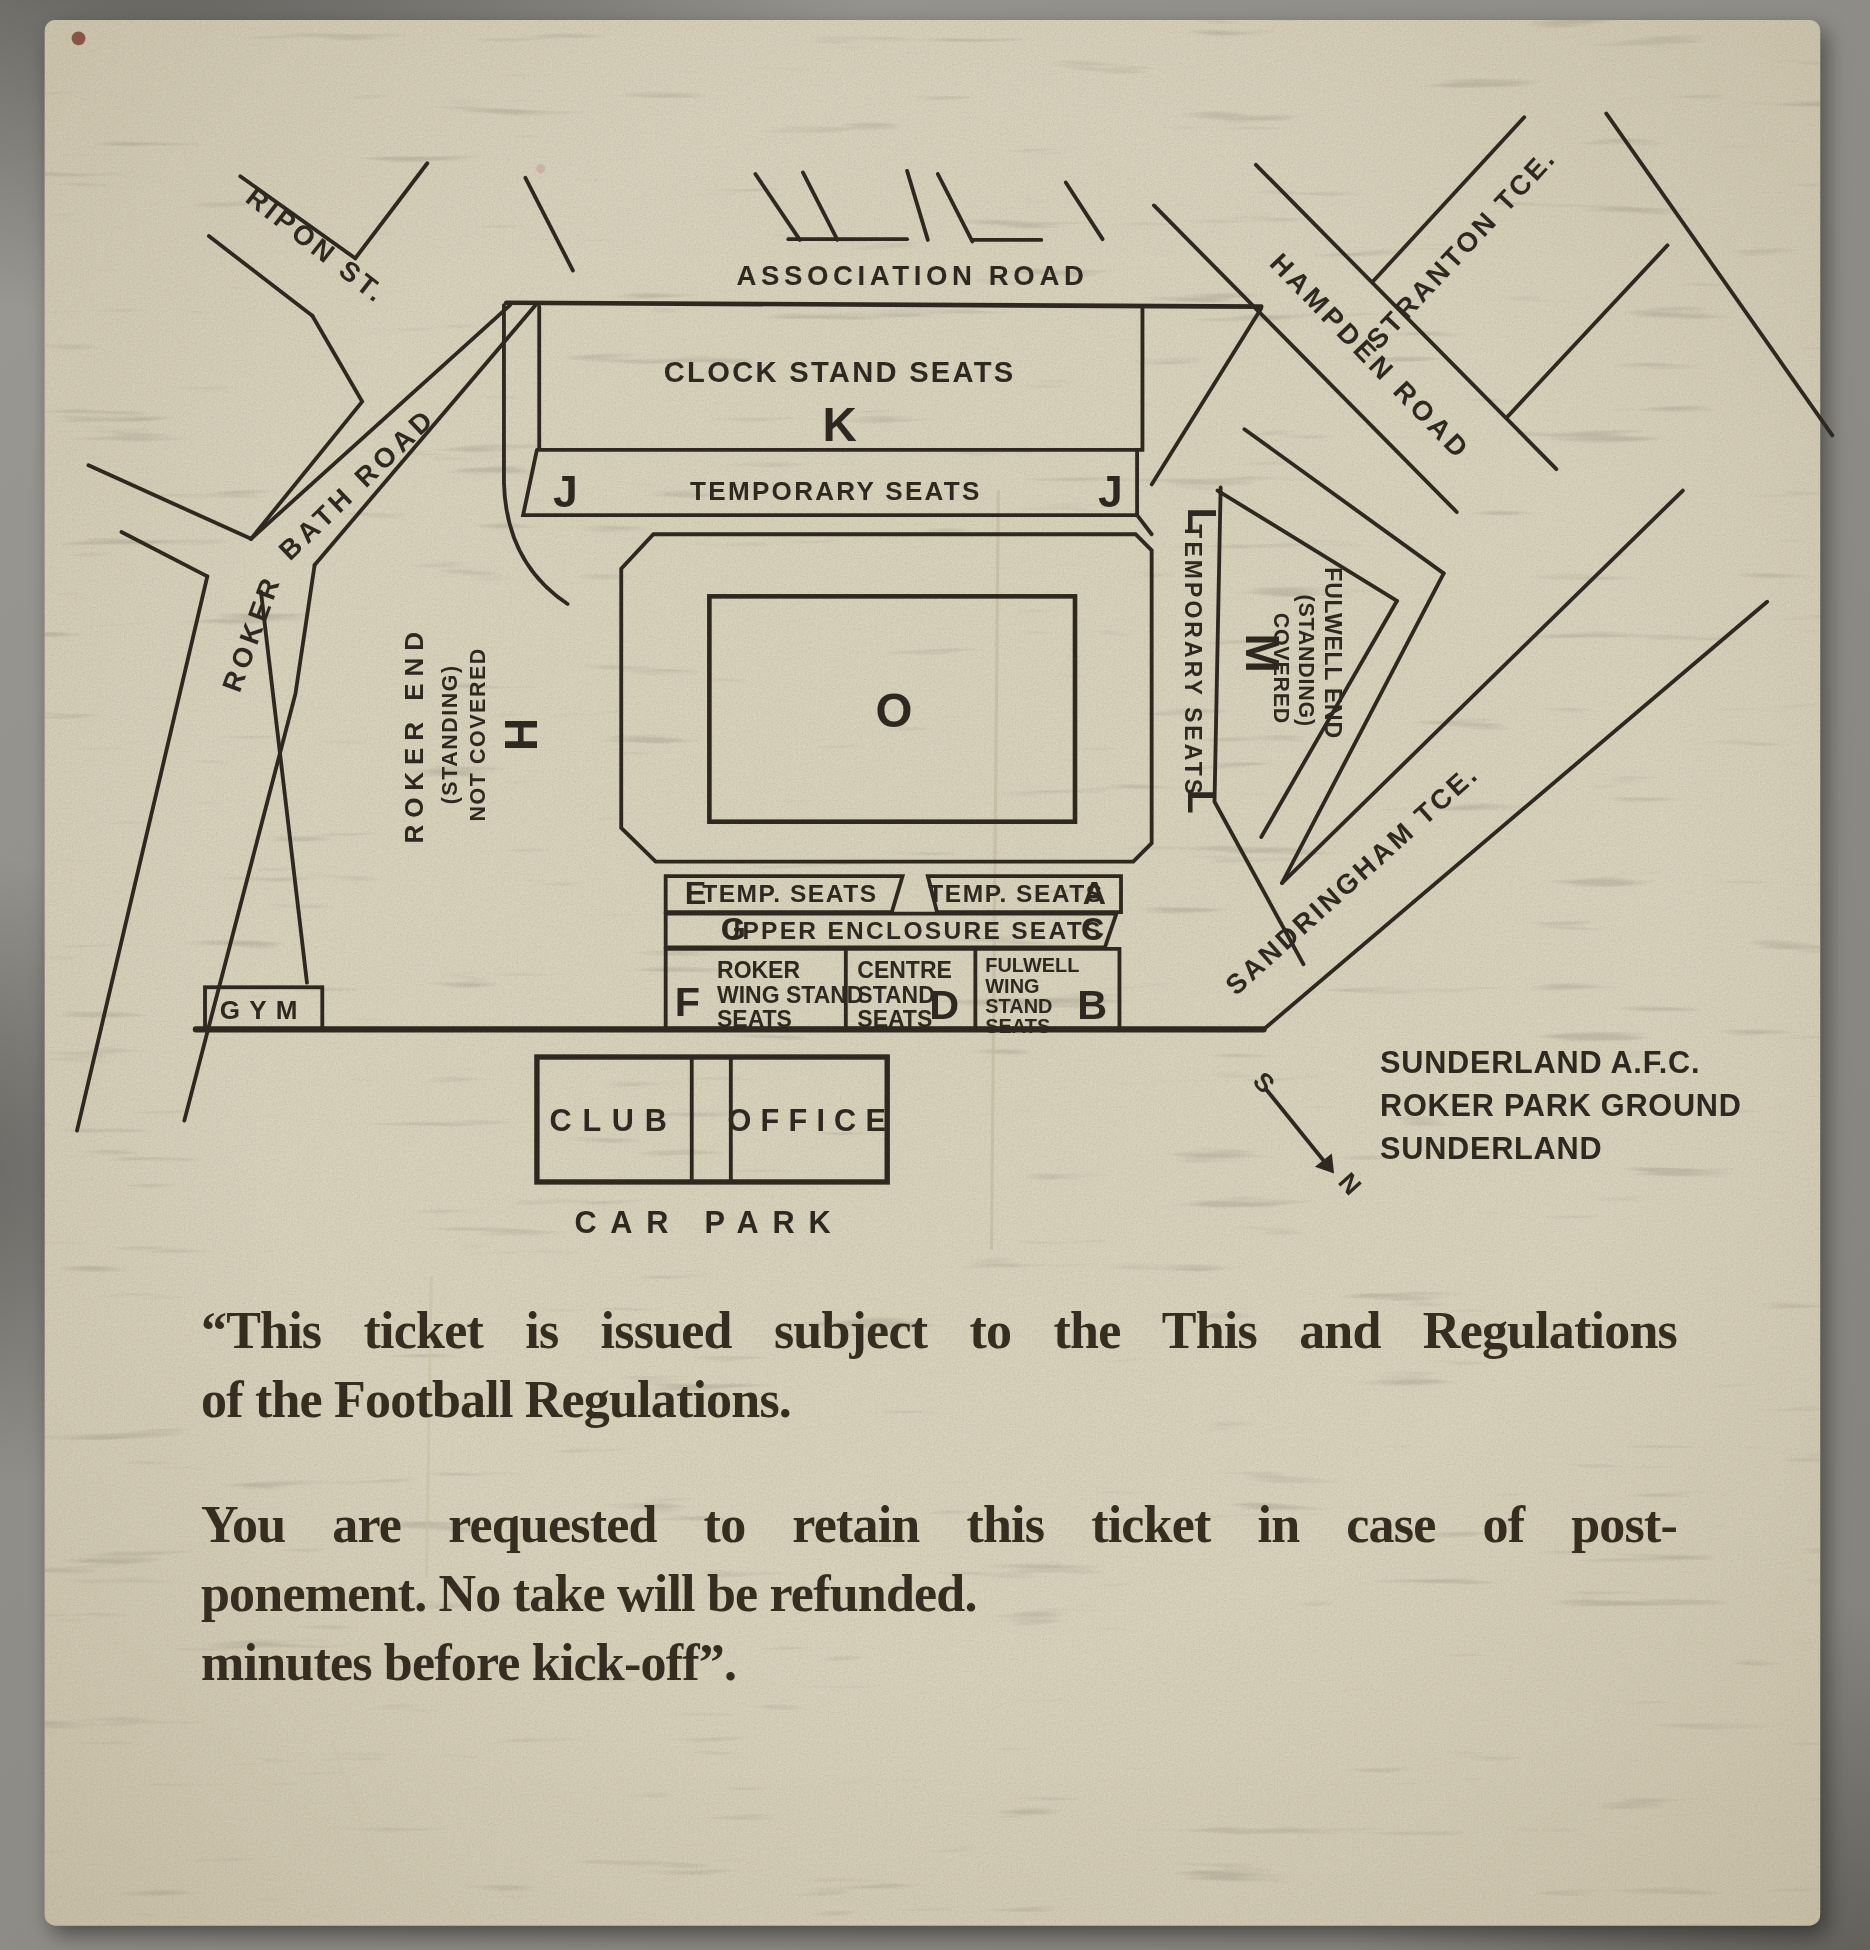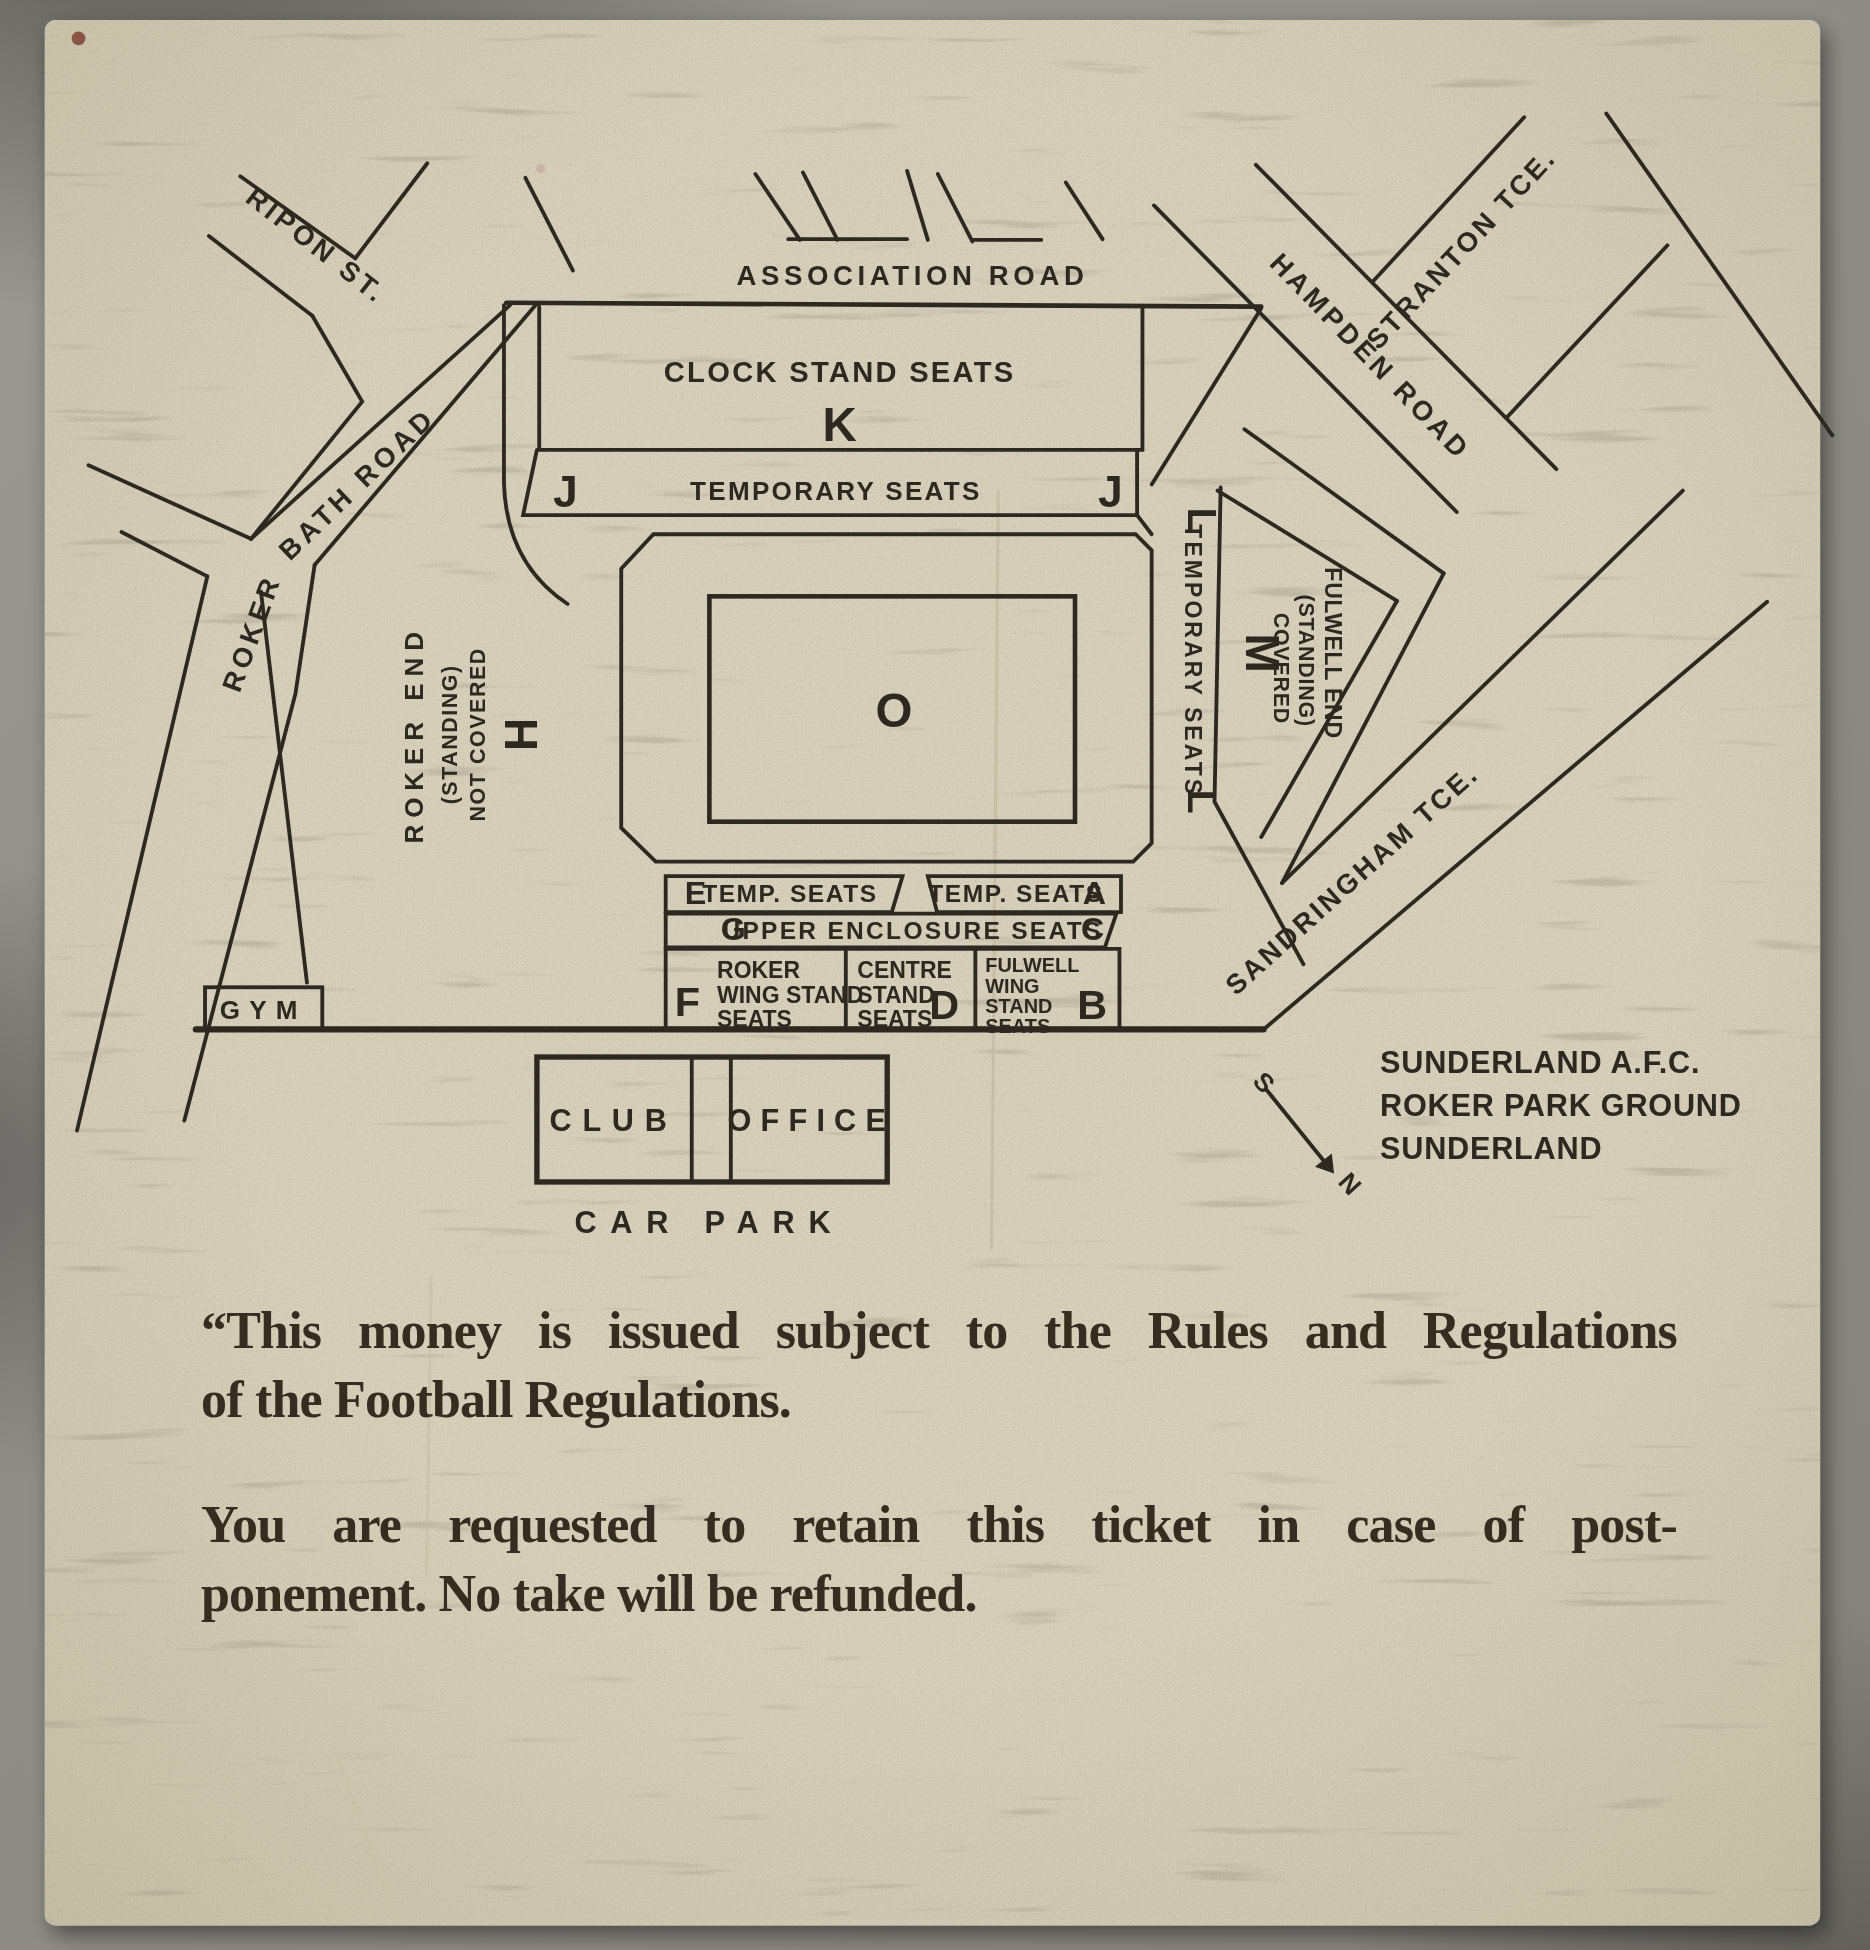--- a/index.html
+++ b/index.html
@@ -193,20 +193,21 @@
     <text x="1800" y="1400" font-size="40" letter-spacing="1">SUNDERLAND A.F.C.</text>
     <text x="1800" y="1456" font-size="40" letter-spacing="1">ROKER PARK GROUND</text>
     <text x="1800" y="1512" font-size="40" letter-spacing="1">SUNDERLAND</text>
 
     <text transform="translate(1640,1420) rotate(48)" text-anchor="middle" font-size="34">S</text>
     <text transform="translate(1752,1552) rotate(48)" text-anchor="middle" font-size="34">N</text>
   </g>
 </svg>
 
   <div class="conditions">
-    <div class="cond-line justify">“This money is issued subject to the Rules and Regulations</div>
+    <div class="cond-line justify">“This ticket is issued subject to the This and Regulations</div>
     <div class="cond-line">of the Football Regulations.</div>
     <div class="cond-line justify para-gap">You are requested to retain this ticket in case of post-</div>
     <div class="cond-line">ponement. No take will be refunded.</div>
+    <div class="cond-line">minutes before kick-off”.</div>
   </div>
 
 </div>
 
 
 </body></html>

